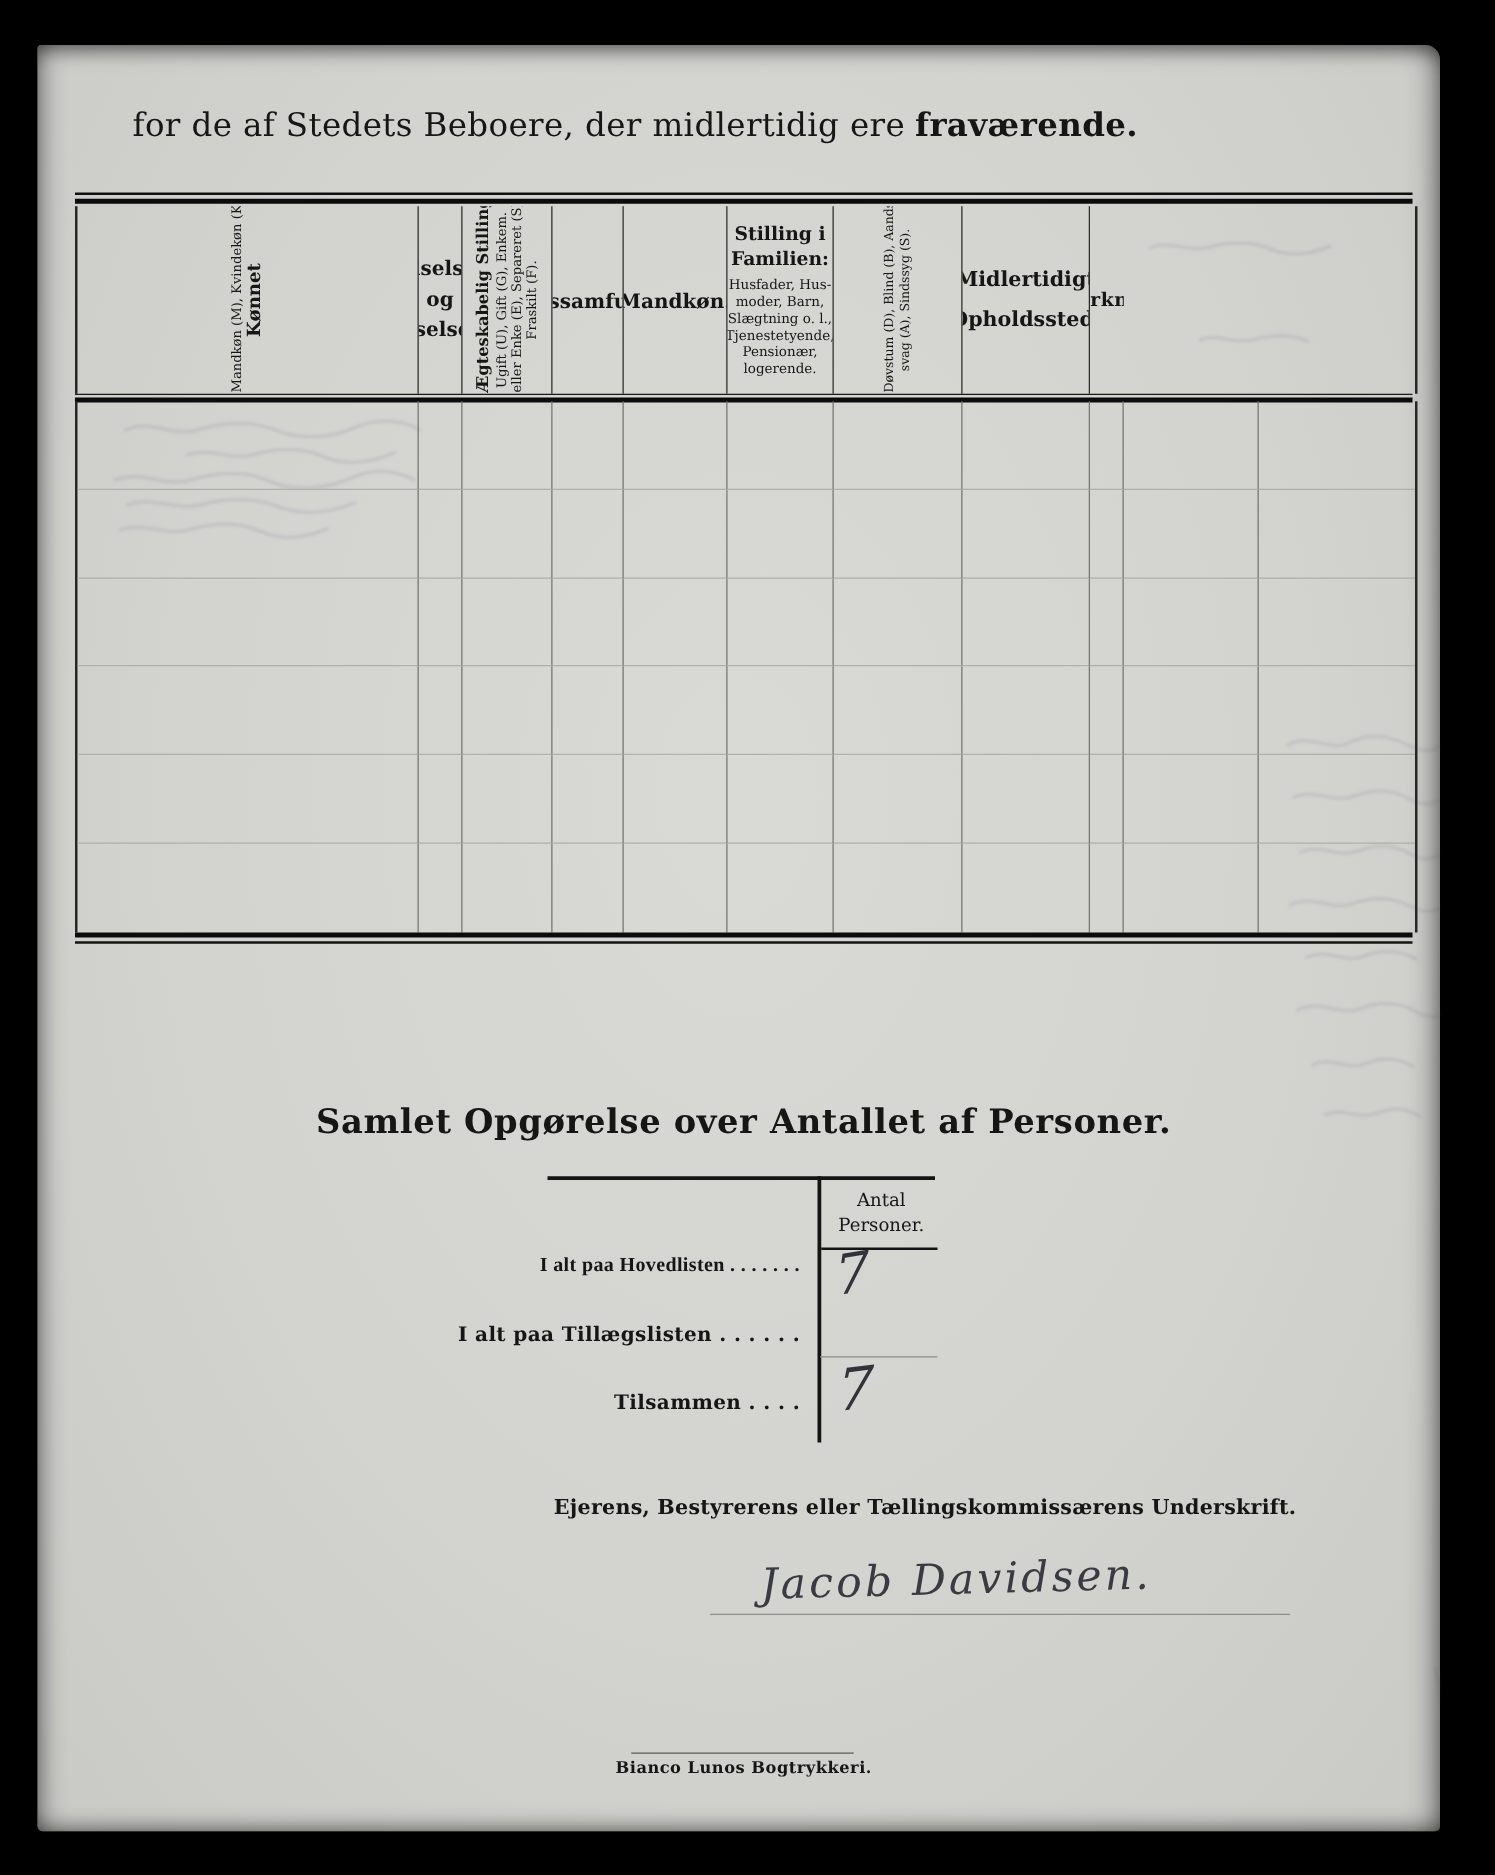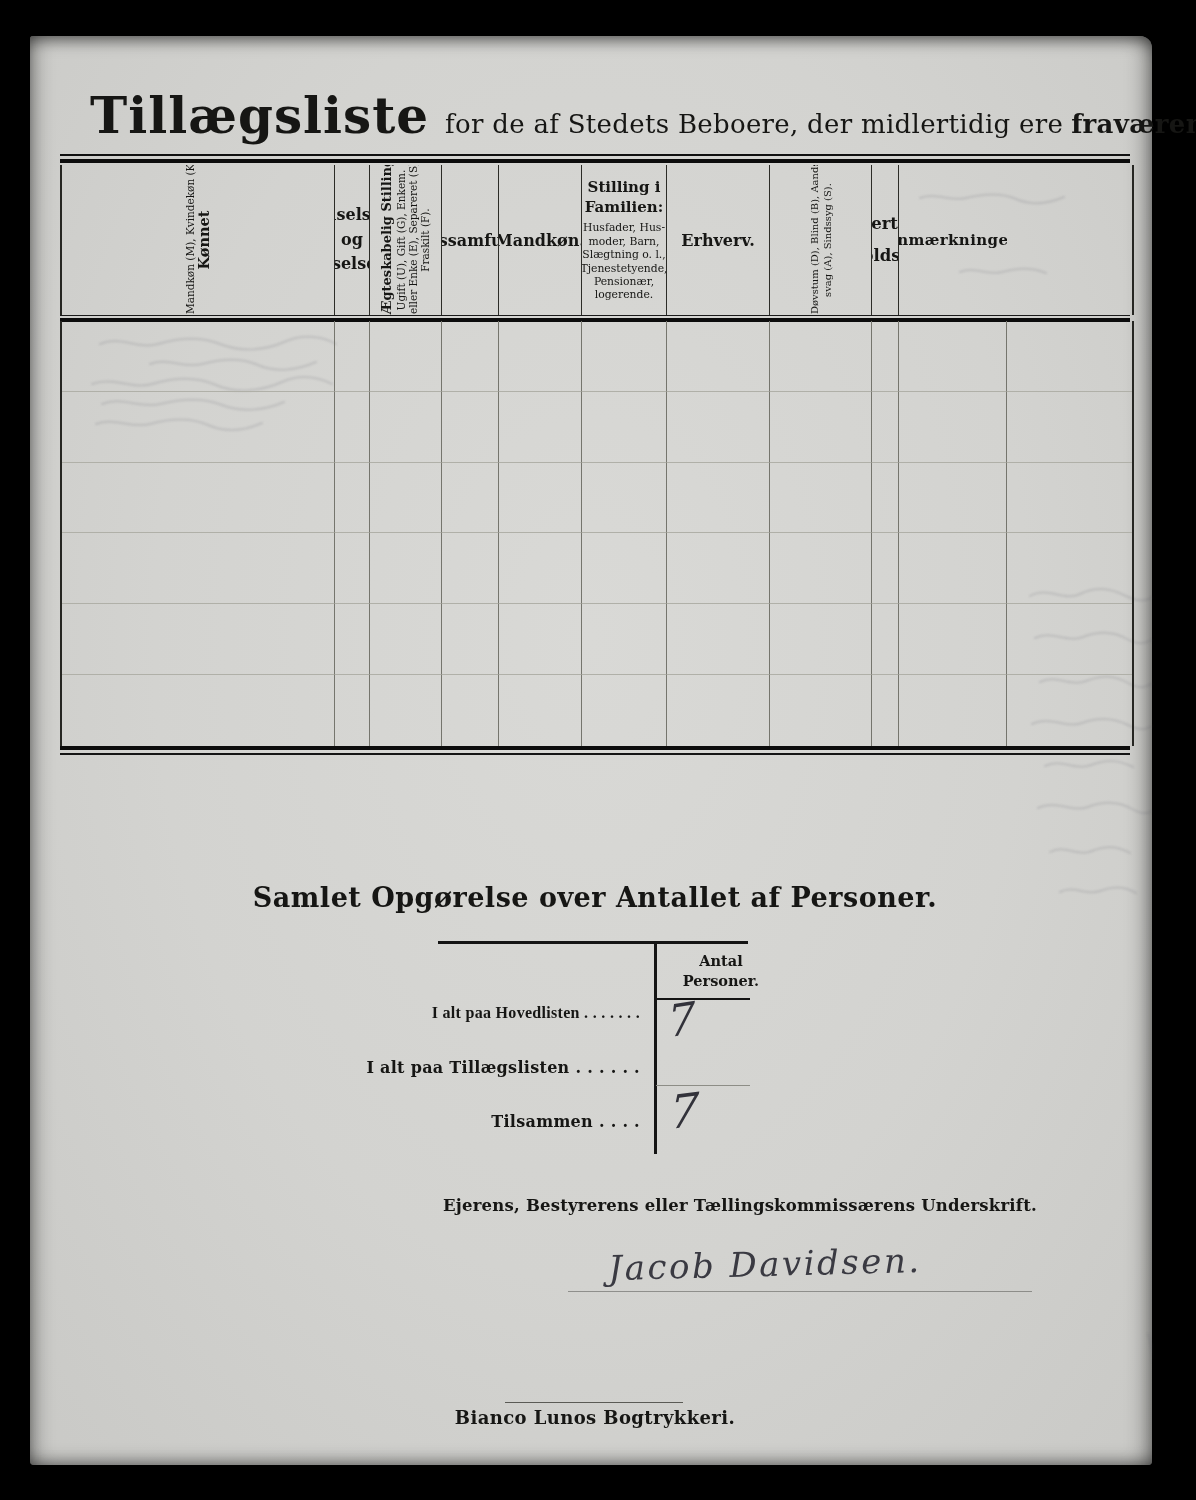--- a/index.html
+++ b/index.html
@@ -66,21 +66,21 @@
   .v-sub9{font-size:10px;line-height:1.3;}
   .v-title{font-size:14.5px;font-weight:bold;}
   .v-title4{font-size:13px;font-weight:bold;}
 
   
   .sum-heading{left:170px;top:846px;width:790px;text-align:center;
     font-size:27px;font-weight:bold;letter-spacing:.5px;}
   .sum-rule-top{left:408px;top:905px;width:310px;border-top:3px solid #141414;}
   .sum-vline{left:624px;top:905px;width:2.5px;height:213px;background:#141414;}
   .sum-colhead{left:628px;top:915px;width:94px;text-align:center;
-    font-size:14.5px;font-weight:bold;line-height:1.4;margin-left:16px;}
+    font-size:14.5px;font-weight:normal;line-height:1.4;}
   .sum-colhead-rule{left:627px;top:962px;width:93px;border-top:2.5px solid #141414;}
   .sum-label{width:290px;text-align:right;font-size:16px;font-weight:bold;letter-spacing:.3px;}
   .sum-label-1{left:320px;top:968px;font-family:Liberation Serif, serif;}
   .sum-label-2{left:320px;top:1022px;}
   .sum-rule-mid{left:626px;top:1049px;width:94px;border-top:1px solid #8d8d86;}
   .sum-label-3{left:320px;top:1076px;}
   .hw{font-style:italic;color:#32323a;line-height:1;}
   .hw7a{left:638px;top:962px;font-size:44px;transform:rotate(-9deg) skewX(-6deg);}
   .hw7b{left:640px;top:1052px;font-size:46px;transform:rotate(-7deg) skewX(-8deg);}
 
@@ -88,21 +88,21 @@
   .sig-label{left:410px;top:1160px;width:600px;text-align:center;
     font-size:16.5px;font-weight:bold;letter-spacing:.2px;}
   .sig-line{left:538px;top:1255px;width:464px;border-top:1.5px solid rgba(75,75,72,.5);}
   .sig-name{left:565px;top:1208px;width:340px;text-align:center;
     font-size:34px;font-style:italic;letter-spacing:2.5px;color:#3a3a42;
     transform:rotate(-1.5deg);}
 
   
   .imp-rule{left:475px;top:1366px;width:178px;border-top:1px solid #5a5a55;}
   .imp-text{left:420px;top:1371px;width:290px;text-align:center;
-    font-size:18px;font-weight:bold;letter-spacing:.4px;}
+    font-size:13px;font-weight:bold;letter-spacing:.4px;}
 
   
   .bleed{left:0;top:0;filter:blur(1.3px);pointer-events:none;}
 </style>
 </head>
 <body>
 
 <div class="paper">
 
   <svg class="abs bleed" width="1122" height="1429">
@@ -120,21 +120,20 @@
       <path d="M1002,688 c18,-9 34,5 50,-1 s30,-6 46,2 s22,3 32,-4"></path>
       <path d="M1015,730 c16,-8 30,5 46,-1 s28,-5 42,2"></path>
       <path d="M1008,772 c18,-9 34,5 50,-1 s30,-6 44,2 s20,3 30,-4"></path>
       <path d="M1020,816 c14,-8 28,5 42,-1 s26,-5 38,2"></path>
       <path d="M1030,856 c14,-7 26,4 40,-1 s24,-5 36,2"></path>
       <path d="M1118,1298 c8,22 2,46 12,68 c4,10 10,16 8,26"></path>
     </g>
   </svg>
 
   <div class="abs title-line">
-    <span class="title-main">Tillægsliste</span>
     <span class="title-rest">for de af Stedets Beboere, der midlertidig ere</span>
     <span class="title-emph">fraværende.</span>
   </div>
 
   <div class="abs rule-title"></div>
 
   <div class="abs thead">
     <div class="th">
       <div class="vwrap">
         <div class="vline v-sub">Mandkøn (M), Kvindekøn (K).</div>
@@ -168,23 +167,20 @@
         <div>Familien:</div>
       </div>
       <div class="h-fam-sub">
         <div>Husfader, Hus-</div>
         <div>moder, Barn,</div>
         <div>Slægtning o. l.,</div>
         <div>Tjenestetyende,</div>
         <div>Pensionær,</div>
         <div>logerende.</div>
       </div>
-    </div>
-    <div class="th">
-      <div class="h-main">Erhverv.</div>
     </div>
     <div class="th">
       <div class="vwrap">
         <div class="vline v-sub9">Døvstum (D), Blind (B), Aands-</div>
         <div class="vline v-sub9">svag (A), Sindssyg (S).</div>
       </div>
     </div>
     <div class="th">
       <div class="h-lines-wide">
         <div>Midlertidigt</div>

